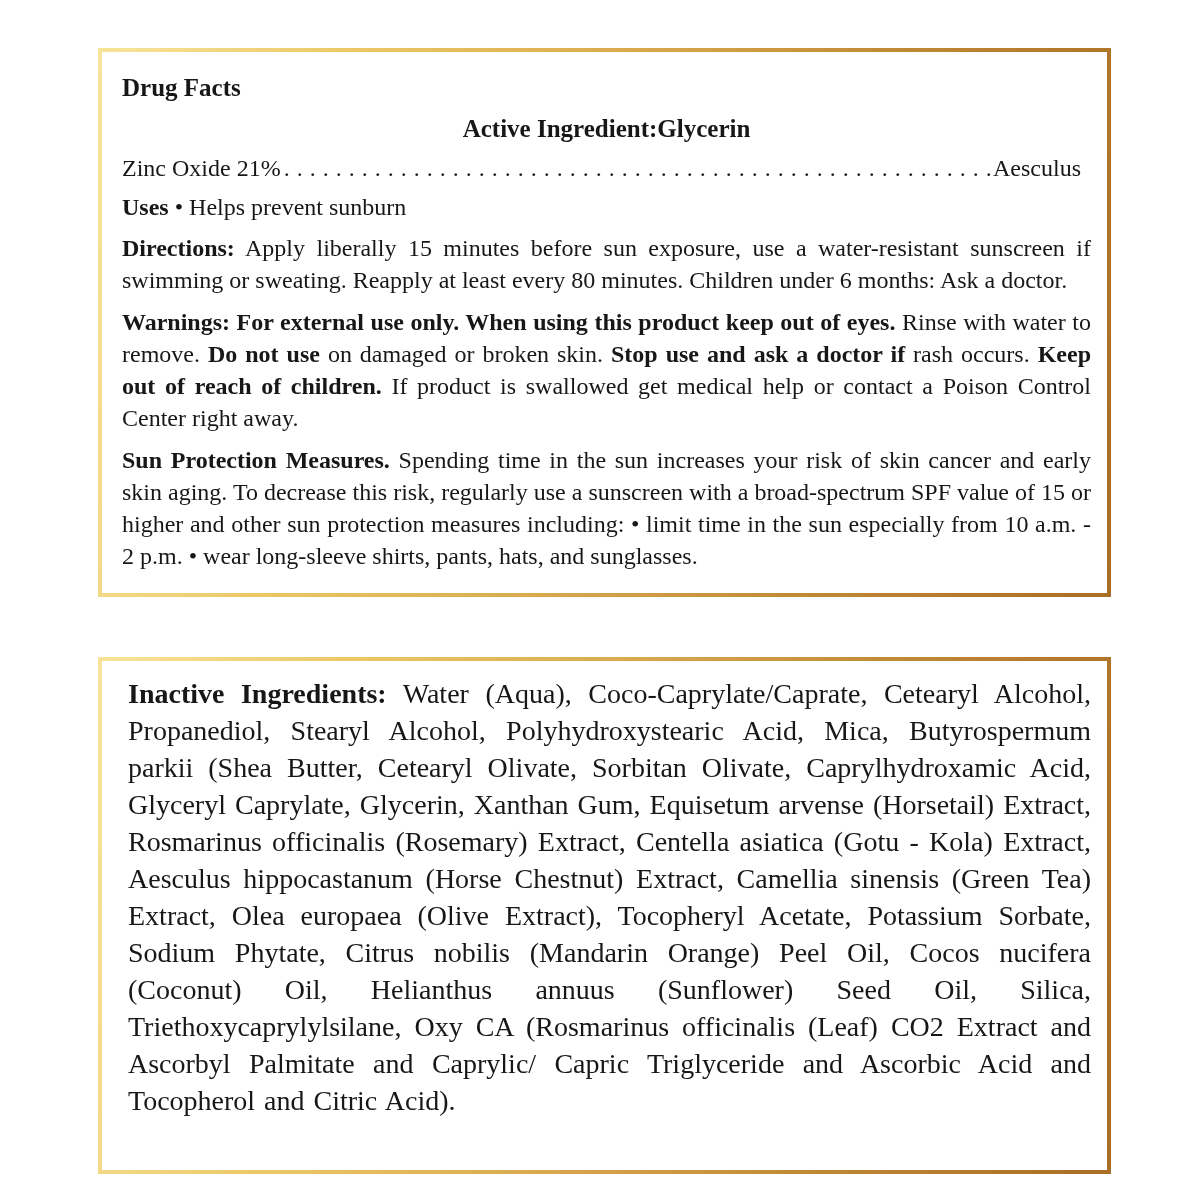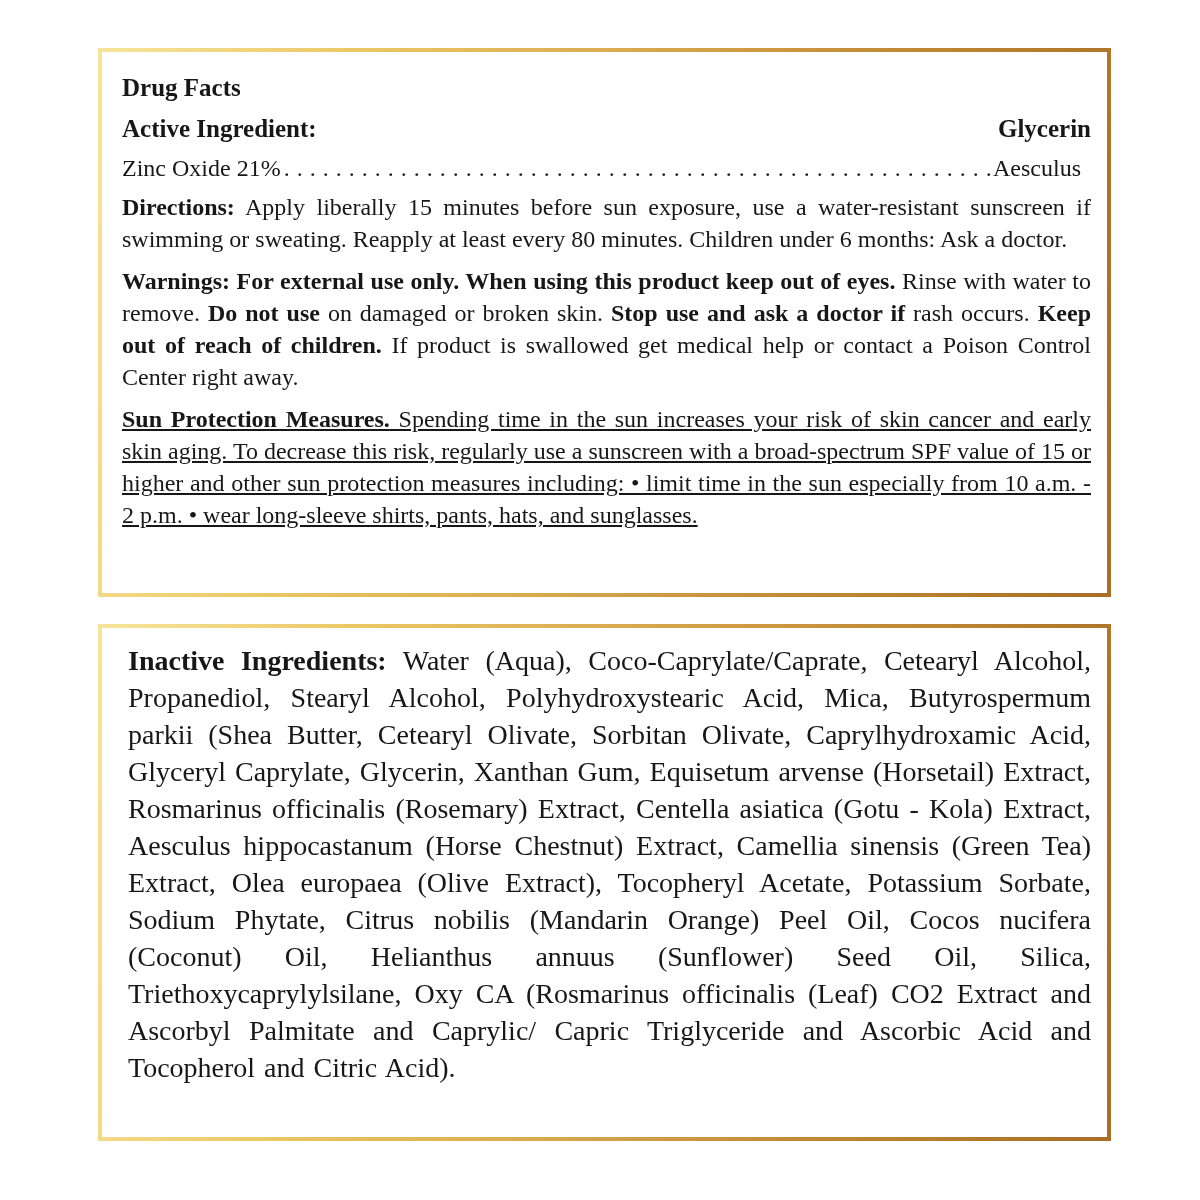--- a/index.html
+++ b/index.html
@@ -20,40 +20,40 @@
     box-sizing: border-box;
     padding: 4px;
     background: linear-gradient(100deg,
       var(--gold-light, #f7e49a) 0%,
       #ecc968 22%,
       var(--gold-mid, #d9a94e) 48%,
       #c08a35 72%,
       var(--gold-dark, #a96d24) 100%);
   }
   .box1 { top: 48px;  height: 549px; }
-  .box2 { top: 624px; height: 517px; }
+  .box2 { top: 657px; height: 517px; }
 
   .inner {
     box-sizing: border-box;
     width: 100%;
     height: 100%;
     background: #ffffff;
   }
   .box1 .inner { padding: 20px 16px 18px 20px; }
   .box2 .inner { padding: 14px 16px 12px 26px; }
 
   .df-title {
     font-size: 25px;
     font-weight: bold;
     line-height: 32px;
     margin: 0 0 9px 0;
   }
   .header-row {
     display: flex;
-    justify-content: space-between;
+    justify-content: center;
     align-items: baseline;
     font-size: 25px;
     font-weight: bold;
     line-height: 32px;
     margin: 0 0 7px 0;
   }
   .leader-row {
     display: flex;
     align-items: baseline;
     font-size: 24px;
@@ -71,21 +71,21 @@
     font-size: 24px;
     line-height: 32px;
     margin: 0 0 9px 0;
   }
   .para {
     font-size: 24px;
     line-height: 32px;
     margin: 0 0 10px 0;
     text-align: justify;
   }
-  .para.last { margin-bottom: 0; text-decoration: underline; }
+  .para.last { margin-bottom: 0; }
   .big {
     font-size: 28px;
     line-height: 37px;
     text-align: justify;
     margin: 0;
     word-spacing: 2px;
   }
   b { font-weight: bold; }
 </style>
 </head>
@@ -101,20 +101,21 @@
         <span>Active Ingredient:</span>
         <span>Glycerin</span>
       </div>
 
       <div class="leader-row">
         <span>Zinc Oxide 21%</span>
         <span class="dots">....................................................................................................</span>
         <span>Aesculus</span>
       </div>
 
+      <p class="line"><b>Uses</b><span> • Helps prevent sunburn</span></p>
 
       <p class="para"><b>Directions:</b><span> Apply liberally 15 minutes before sun exposure, use a water-resistant sunscreen if swimming or sweating. Reapply at least every 80 minutes. Children under 6 months: Ask a doctor.</span></p>
 
       <p class="para"><b>Warnings: For external use only. When using this product keep out of eyes.</b><span> Rinse with water to remove. </span><b>Do not use</b><span> on damaged or broken skin. </span><b>Stop use and ask a doctor if</b><span> rash occurs. </span><b>Keep out of reach of children.</b><span> If product is swallowed get medical help or contact a Poison Control Center right away.</span></p>
 
       <p class="para last"><b>Sun Protection Measures.</b><span> Spending time in the sun increases your risk of skin cancer and early skin aging. To decrease this risk, regularly use a sunscreen with a broad-spectrum SPF value of 15 or higher and other sun protection measures including: • limit time in the sun especially from 10 a.m. - 2 p.m. • wear long-sleeve shirts, pants, hats, and sunglasses.</span></p>
     </div>
   </section>
 
   <section class="gold-frame box2">

